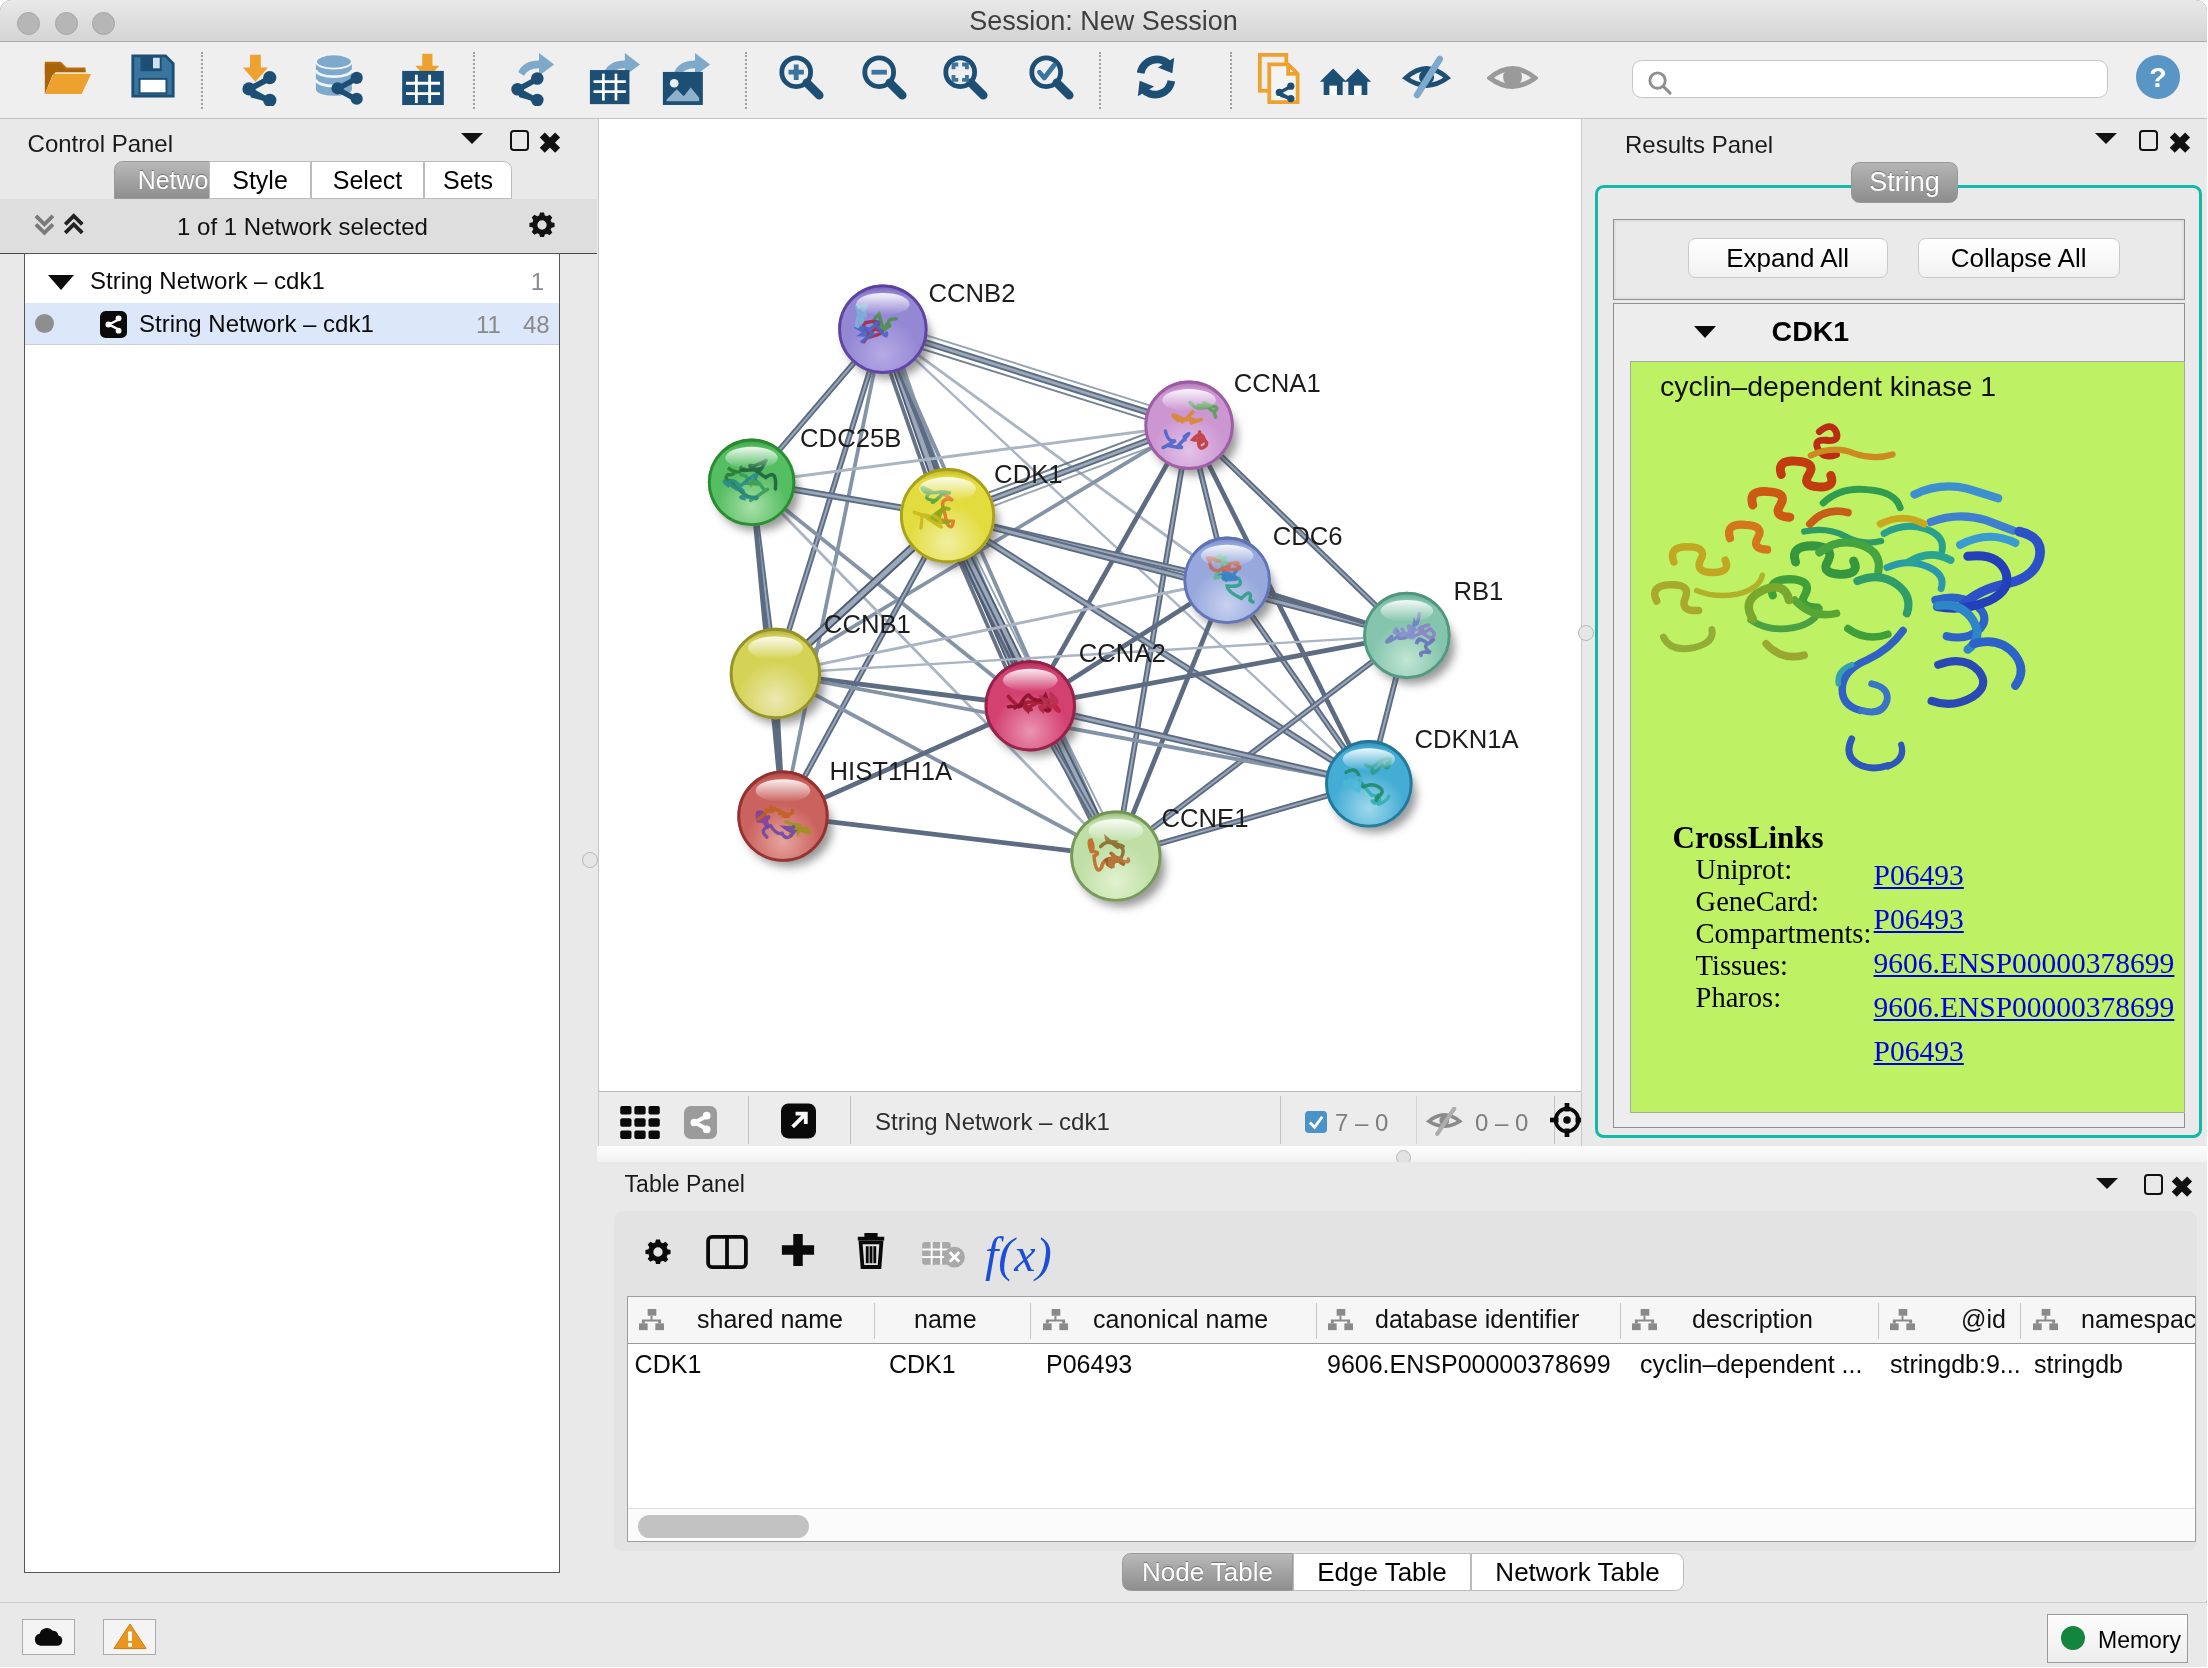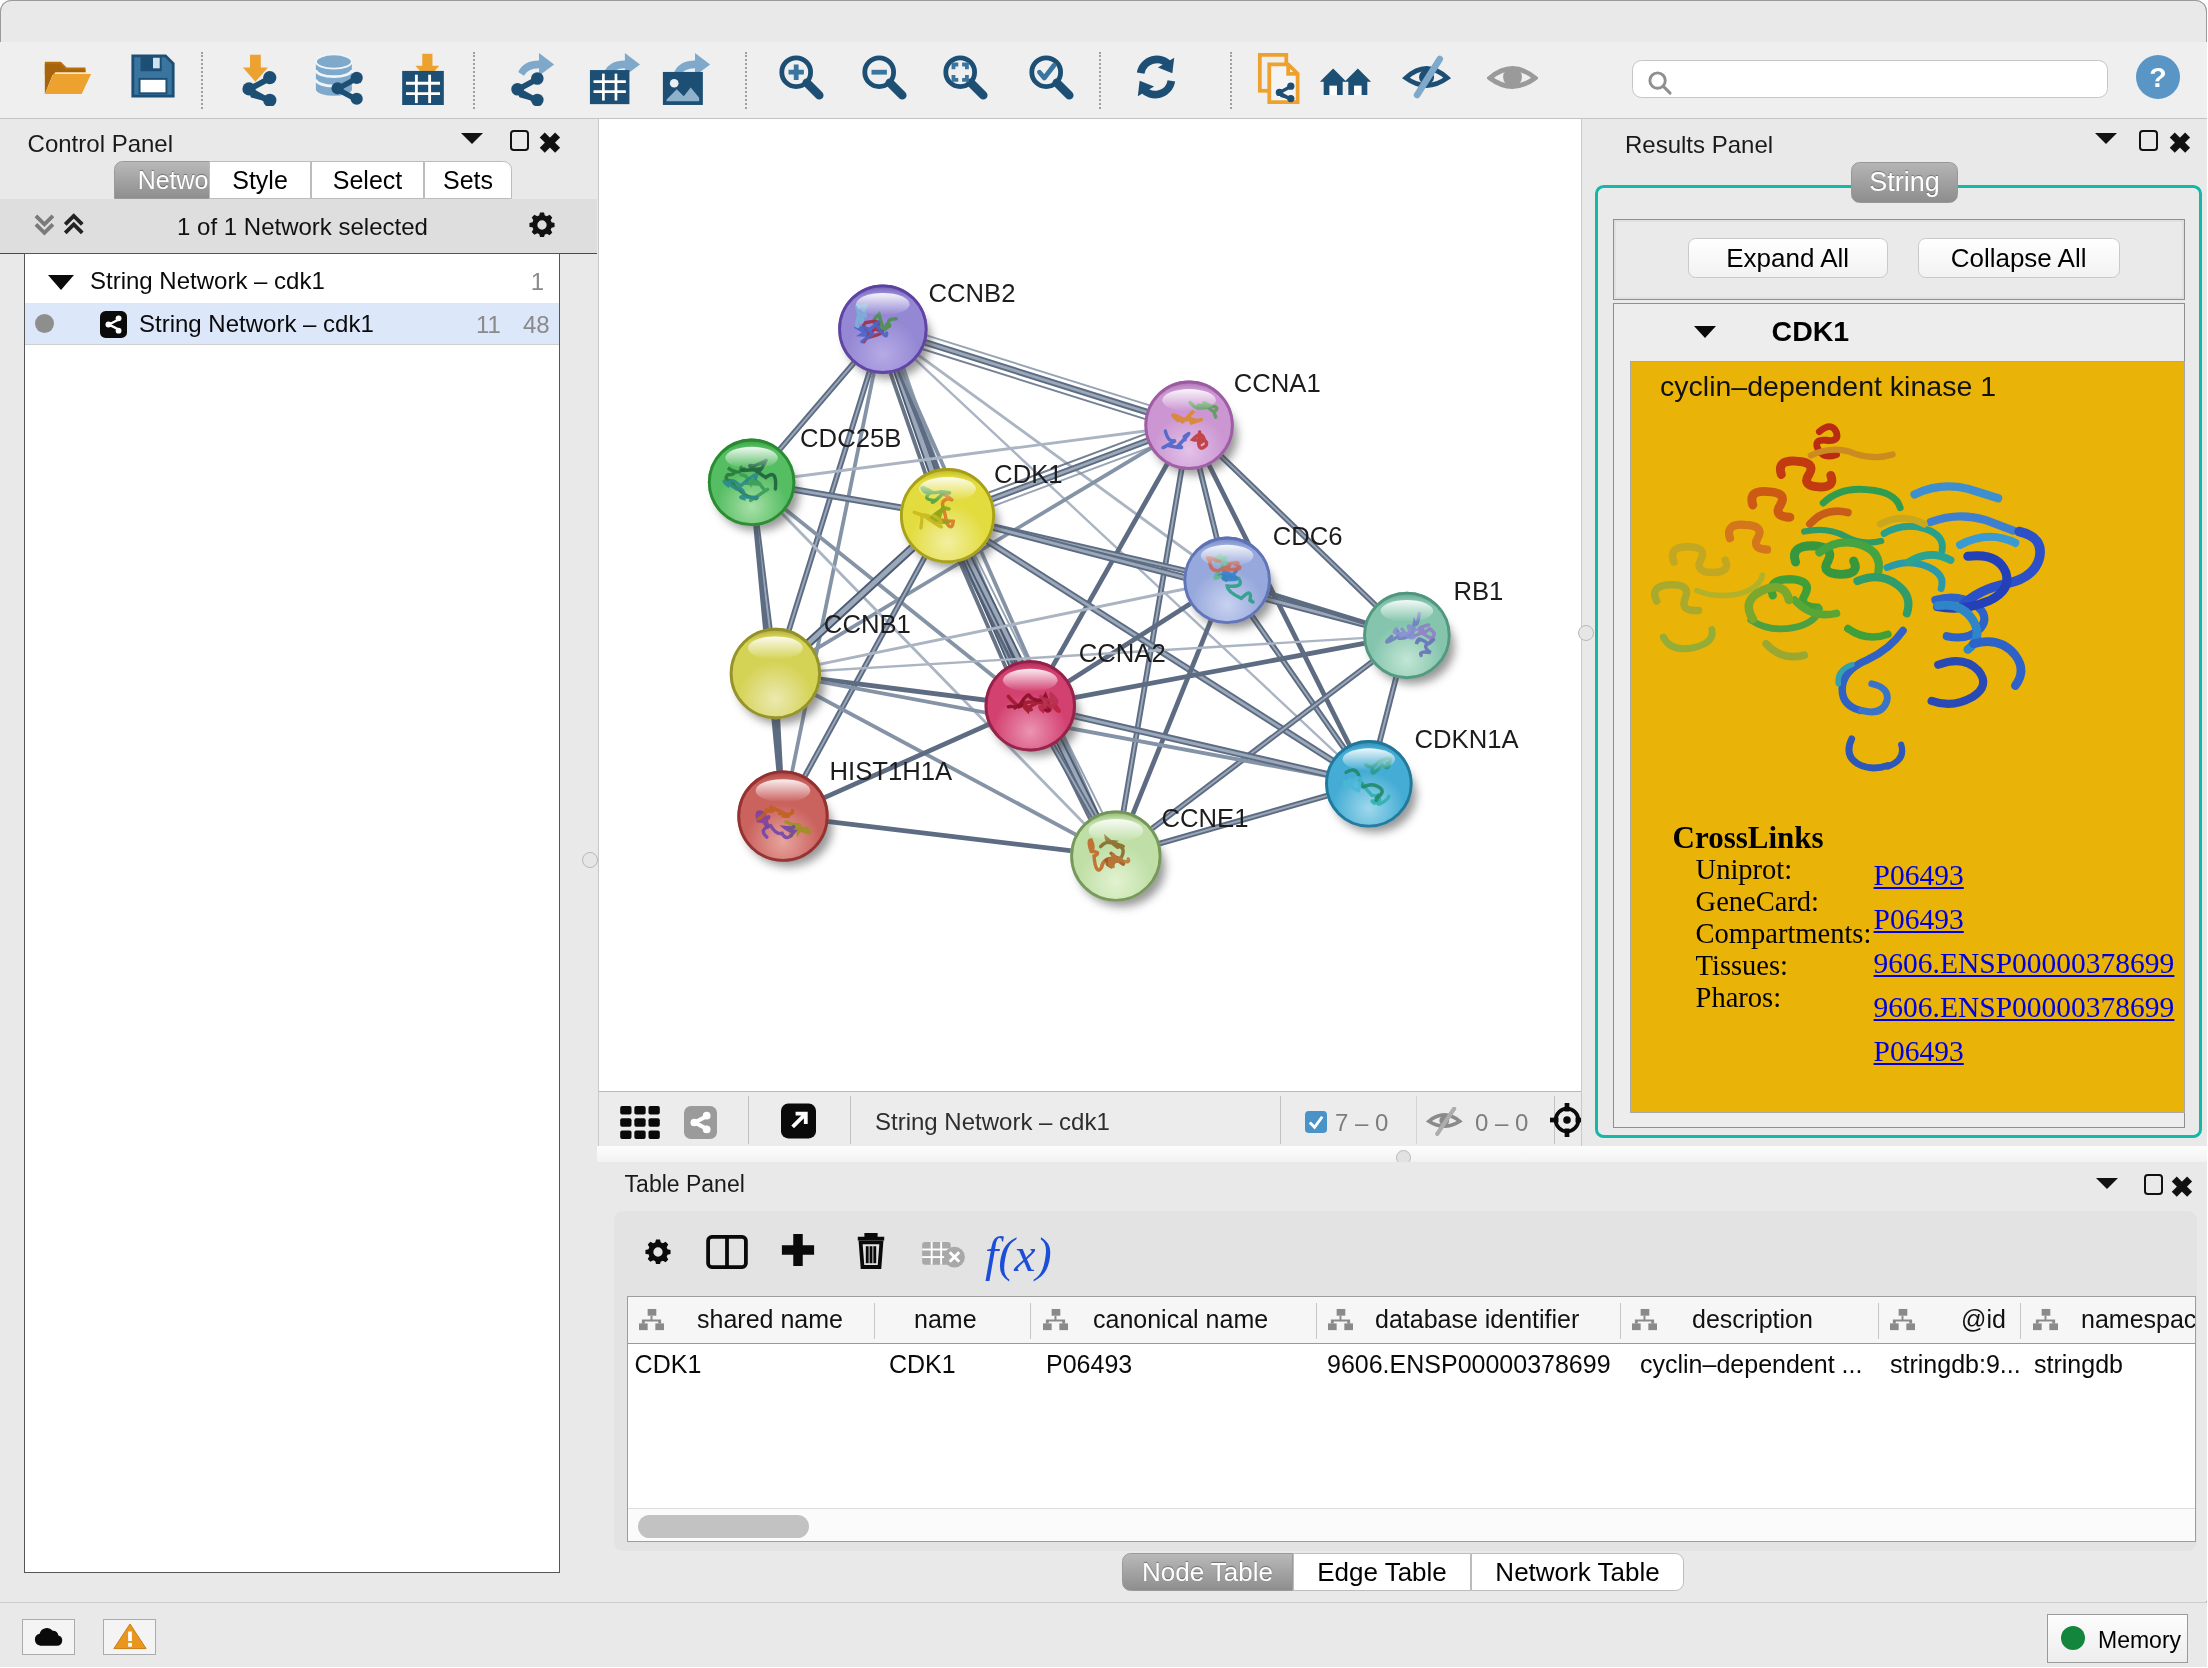--- a/index.html
+++ b/index.html
@@ -34,21 +34,21 @@
 .nbsep{position:absolute;top:3.8px;height:48px;width:1px;background:#c2c2c2;}
 
 .results{position:absolute;left:1581px;top:119px;width:628px;height:1027px;background:#e9e9e9;border-left:1px solid #c9c9c9;}
 .rtitle{position:absolute;left:43px;top:12.4px;font-size:24px;color:#1a1a1a;}
 .stringtab{position:absolute;left:269px;top:43px;width:105px;height:39px;background:linear-gradient(#b5b5b5,#8d8d8d);border:1px solid #979797;border-radius:8.6px;color:#fff;font-size:27px;text-align:center;line-height:38px;text-shadow:0 -1px 1px rgba(0,0,0,.3);z-index:3;}
 .rout{position:absolute;left:13.3px;top:66px;width:601px;height:947px;background:#eaeaea;border:3px solid #14b8a6;border-radius:8.6px;}
 .rbtnpanel{position:absolute;left:14.3px;top:31px;width:570px;height:79px;border:1px solid #8f8f8f;box-shadow:0 0 0 1.9px #e0e0e0 inset;}
 .rbtn{position:absolute;top:18px;height:40px;background:linear-gradient(#ffffff,#f2f2f2);border:1px solid #c9c9c9;border-radius:7.6px;font-size:26px;color:#000;text-align:center;line-height:38px;box-sizing:border-box;}
 .cdkpanel{position:absolute;left:14.3px;top:115px;width:570px;height:823px;border:1px solid #8f8f8f;background:#ededed;}
 .cdkhdr{position:absolute;left:0;top:0;width:100%;height:57px;}
-.cdkinner{position:absolute;left:16px;top:57px;width:553px;height:750px;border:1px solid #a8a8a8;background:#eab308;}
+.cdkinner{position:absolute;left:16px;top:57px;width:553px;height:750px;border:1px solid #a8a8a8;background:#bef264;}
 .serif{font-family:"Liberation Serif",serif;}
 .link{color:#0000e0;text-decoration:underline;font-family:"Liberation Serif",serif;font-size:29.5px;}
 
 .hdiv{position:absolute;left:597px;top:1146px;width:1611px;height:16px;background:linear-gradient(#fdfdfd,#f2f2f2);}
 
 .tpanel{position:absolute;left:597px;top:1162px;width:1611px;height:439px;background:#e9e9e9;}
 .tptitle{position:absolute;left:27.6px;top:8.6px;font-size:23px;color:#1a1a1a;}
 .tpbox{position:absolute;left:17px;top:49px;width:1583px;height:340px;background:#e3e3e3;border-radius:9.5px;}
 .thead{position:absolute;left:30px;top:134px;width:1569px;height:48px;background:#f6f6f6;border-top:1.9px solid #8a8a8a;border-bottom:1px solid #9a9a9a;box-sizing:border-box;}
 .tbody{position:absolute;left:30px;top:182px;width:1569px;height:165px;background:#fff;}
@@ -59,20 +59,26 @@
 .hcol{position:absolute;top:7.6px;font-size:25px;color:#111;}
 .hicon{position:absolute;top:13.3px;}
 .statusbar{position:absolute;left:0;top:1602px;width:100%;height:67px;background:#e9e9e9;border-top:1px solid #cdcdcd;}
 .sbtn{position:absolute;top:16px;width:53px;height:36px;background:#f4f4f4;border:1.9px solid #ababab;box-sizing:border-box;}
 .membtn{position:absolute;left:2047px;top:11.4px;width:141px;height:49px;background:linear-gradient(#fdfdfd,#ededed);border:1.9px solid #9a9a9a;box-sizing:border-box;}
 .grydot{border-radius:50%;position:absolute;background:#8e8e8e;}
 </style></head>
 <body>
 <div class="win">
 
+  <div class="titlebar">
+    <span class="tl" style="left:17px"></span>
+    <span class="tl" style="left:55px"></span>
+    <span class="tl" style="left:92px"></span>
+    <div class="title">Session: New Session</div>
+  </div>
 
   <div class="toolbar" id="toolbar">
       <div class="tsep" style="left:201px"></div>
       <div class="tsep" style="left:473px"></div>
       <div class="tsep" style="left:745px"></div>
       <div class="tsep" style="left:1099px"></div>
       <div class="tsep" style="left:1230px"></div>
       <svg class="ticon" style="left:42px;top:9.5px" width="51" height="48" viewBox="0 0 54 50">
         <path d="M3 10 L20 10 L26 16 L46 16 L46 24 L3 24 Z" fill="#b96f0a"></path>
         <path d="M3 44 L3 12 L19 12 L25 18 L46 18 L46 22 L12 22 L3 44 Z" fill="#a8640a"></path>

